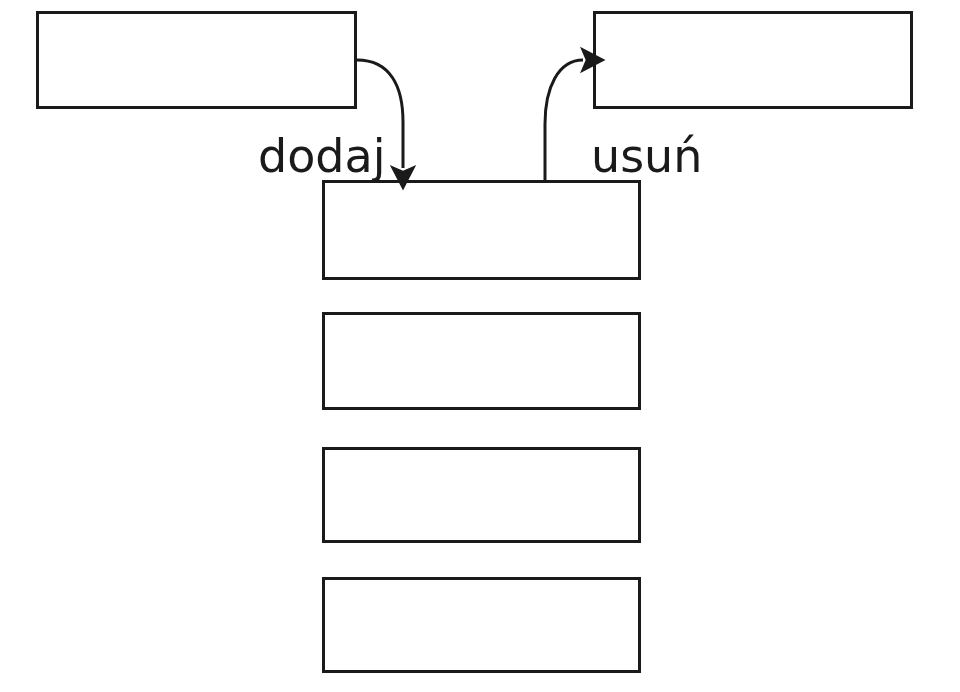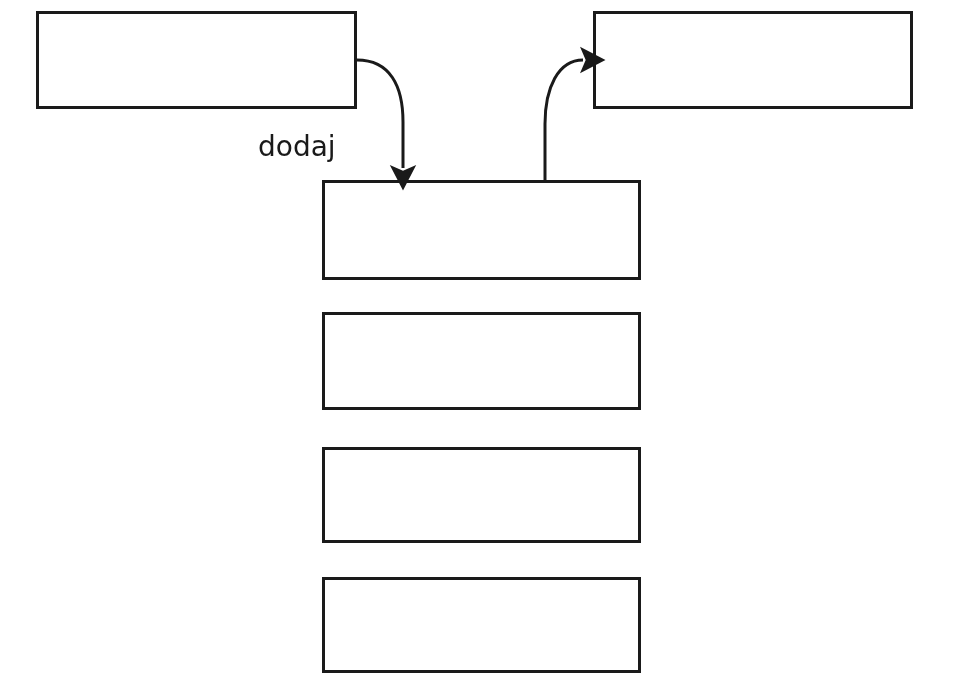--- a/index.html
+++ b/index.html
@@ -29,21 +29,21 @@
   #box-target     { left: 593px; top: 11px;  width: 320px; height: 98px; }
   
   #stack-cell-0   { left: 322px; top: 180px; width: 319px; height: 100px; }
   #stack-cell-1   { left: 322px; top: 312px; width: 319px; height: 98px;  }
   #stack-cell-2   { left: 322px; top: 447px; width: 319px; height: 96px;  }
   #stack-cell-3   { left: 322px; top: 577px; width: 319px; height: 96px;  }
 
   .edge-label {
     position: absolute;
     color: #1a1a1a;
-    font-size: 28px;
+    font-size: 46px;
     line-height: 1;
     white-space: nowrap;
     letter-spacing: 0px;
   }
   #label-dodaj { left: 258px; top: 133px; }
   #label-usun  { left: 591px; top: 133px; }
 
   #edges {
     position: absolute;
     left: 0;
@@ -80,14 +80,15 @@
       </marker>
     </defs>
 
     <path d="M 357,60 C 390,60 403,86 403,122 L 403,168" fill="none" stroke="#1a1a1a" stroke-width="3" stroke-linecap="butt" marker-end="url(#arrow-down)"></path>
 
     <path d="M 545,180 L 545,124 C 545,88 558,60 583,60" fill="none" stroke="#1a1a1a" stroke-width="3" stroke-linecap="butt" marker-end="url(#arrow-right)"></path>
   </svg>
 
   <div class="edge-label" id="label-dodaj">dodaj</div>
 
+  <div class="edge-label" id="label-usun">usuń</div>
 
 </div>
 
 </body></html>

